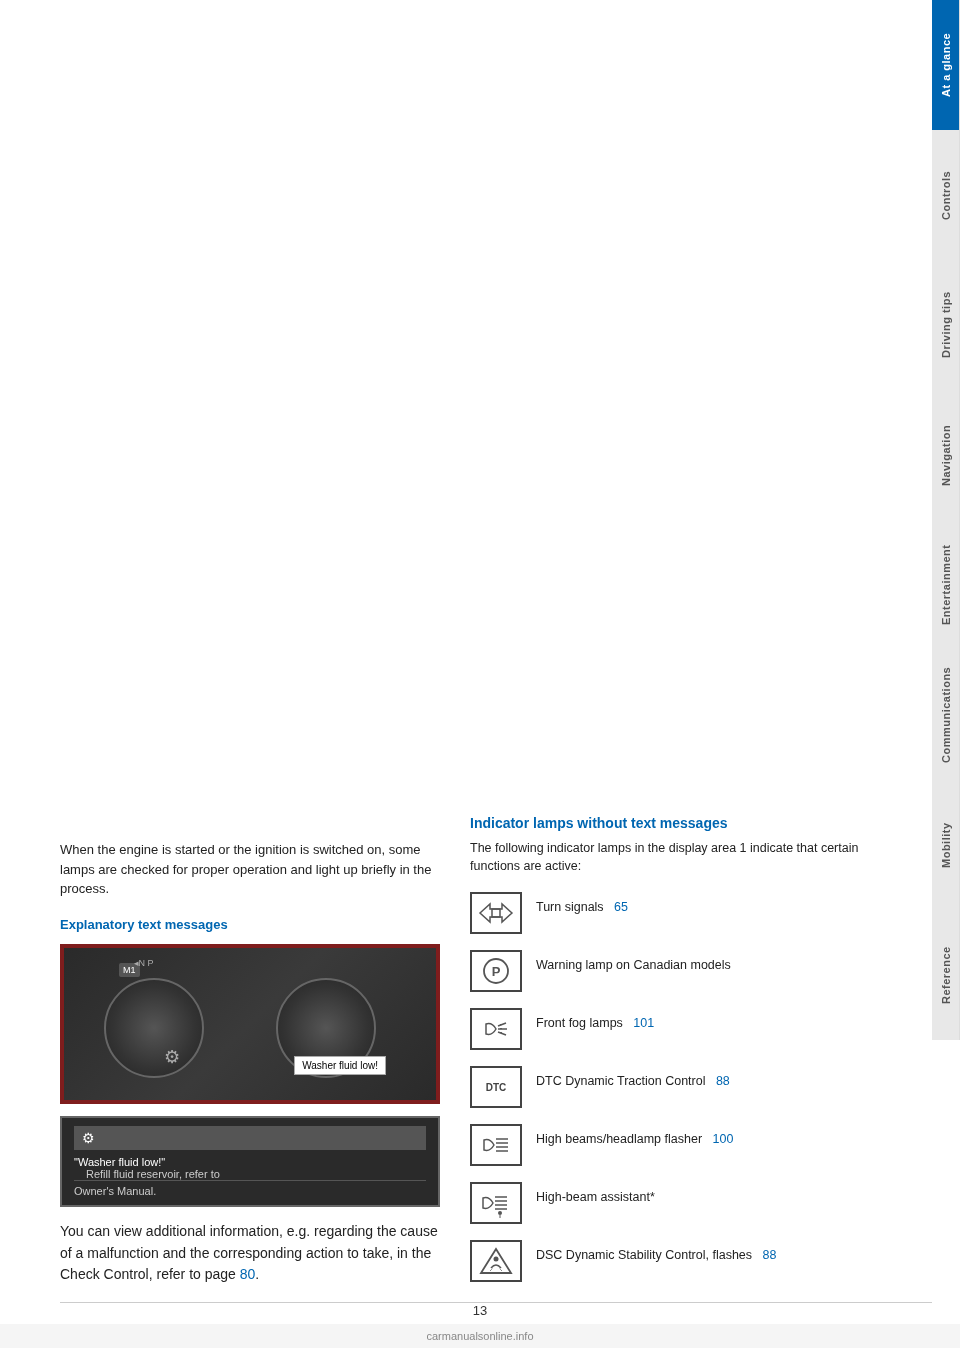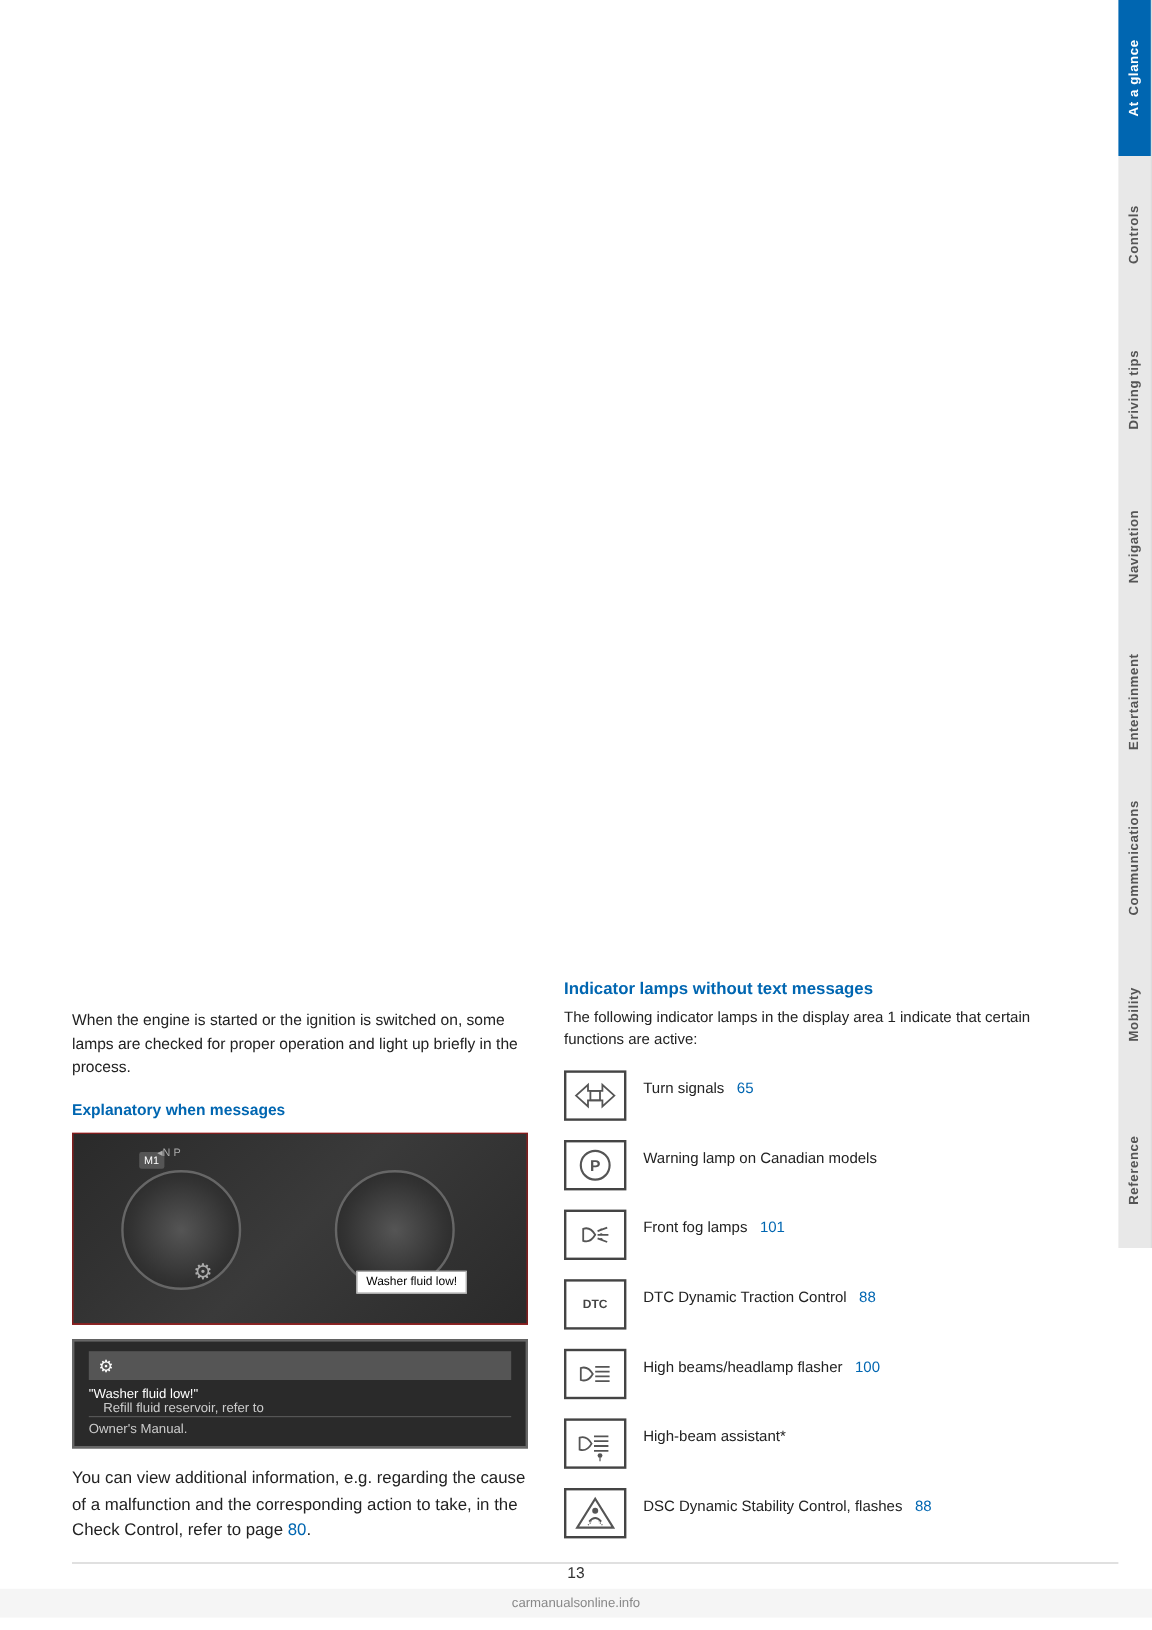--- a/index.html
+++ b/index.html
@@ -79,22 +79,22 @@
 
     .section-title {
       font-size: 13px;
       font-weight: bold;
       color: #0066b1;
       margin-bottom: 12px;
     }
 
     .dashboard-image {
       width: 100%;
-      background: #b91c1c;
-      border: 1px solid #7f1d1d;
+      background: #5eead4;
+      border: 4px solid #7f1d1d;
       height: 160px;
       display: flex;
       align-items: center;
       justify-content: center;
       position: relative;
       margin-bottom: 12px;
       overflow: hidden;
     }
 
     .dashboard-inner {
@@ -322,21 +322,21 @@
 </head>
 <body>
 
 <div class="page-container">
 
   <div class="main-content">
 
     <div class="left-column">
       <p class="intro-text">When the engine is started or the ignition is switched on, some lamps are checked for proper operation and light up briefly in the process.</p>
 
-      <div class="section-title">Explanatory when messages</div>
+      <div class="section-title">Explanatory text messages</div>
 
       <div class="dashboard-image">
         <div class="dashboard-inner">
           <div class="gauge-circle2"></div>
           <div class="gauge-circle"></div>
           <div class="m1-label">M1</div>
           <div class="np-label">◂N P</div>
           <div class="washer-icon">⚙</div>
           <div class="washer-label">Washer fluid low!</div>
 

